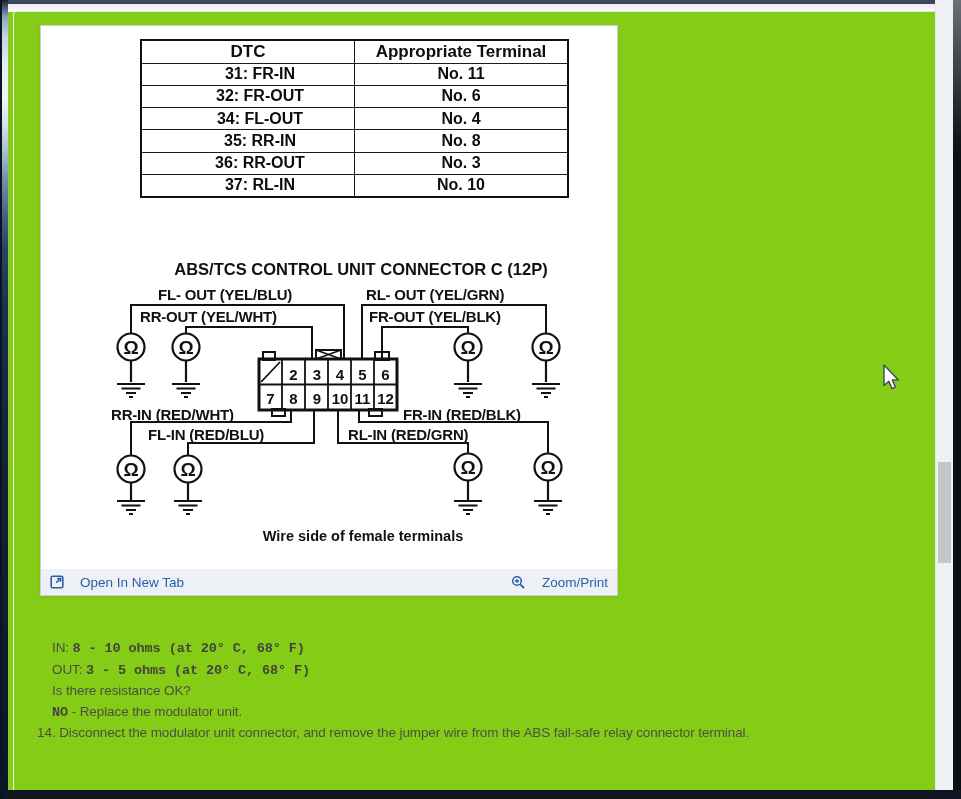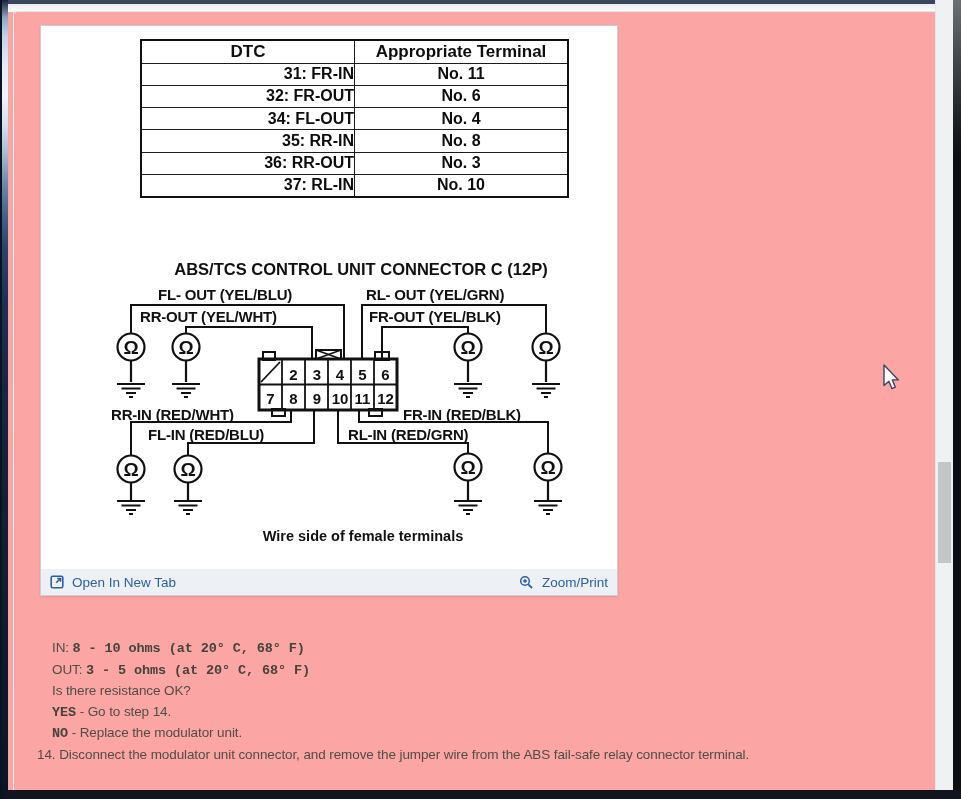--- a/index.html
+++ b/index.html
@@ -1,21 +1,21 @@
 <!DOCTYPE html>
 <html><head>
 <meta charset="utf-8">
 <style>
   * { margin:0; padding:0; box-sizing:border-box; }
   html,body { width:961px; height:799px; overflow:hidden; background:#fff;
               font-family:"Liberation Sans", sans-serif; }
   .abs { position:absolute; }
 
   
-  #stage { position:relative; width:961px; height:799px; background:#fca5a5; }
+  #stage { position:relative; width:961px; height:799px; background:#84cc16; }
   #left-strip { left:0; top:0; width:8px; height:799px;
     background:linear-gradient(180deg,#16233a 0%,#8fa6c2 2.2%,#c2d3e6 4.5%,#e2ebf4 8%,
       #eff4f9 12%,#d6e2ee 15.5%,#a9bdd4 19%,#6f89ab 23%,#46608a 27%,#2c4369 31%,
       #1d3054 38%,#172844 48%,#132138 62%,#0f1a2d 82%,#0c1524 100%); }
   #left-edge-line { left:0; top:0; width:2px; height:799px; background:#0a1322; }
   #right-strip { left:953px; top:0; width:8px; height:799px;
     background:linear-gradient(180deg,#6b7077 0%,#4a4f55 6%,#30353b 11%,#14181d 17%,#0b0e13 20%,#0b0e12 100%); }
   #top-bar { left:8px; top:0; width:938px; height:4px; background:#3b455c; border-radius:0 2px 2px 0; }
   #top-gray { left:8px; top:4px; width:927px; height:8px;
     background:linear-gradient(180deg,#e9ebef 0%,#f7f8f9 70%,#ffffff 100%); }
@@ -26,31 +26,31 @@
 
   
   #scroll-track { left:935px; top:0; width:18px; height:790px; background:#f0f1f2; border-left:1px solid #e6e7e8; }
   #scroll-thumb { left:2px; top:462px; width:13px; height:101px; background:#c4c6c7; }
 
   
   #card { left:40px; top:25px; width:578px; height:571px; background:#fff;
           border:1px solid #cecece; box-shadow:0 1px 2px rgba(0,0,0,.10); }
   #card-footer { left:0; bottom:0; right:0; height:26px; background:#edf0f4;
     display:flex; align-items:center; justify-content:space-between; padding:0 9px; position:absolute; }
-  .link { display:flex; align-items:center; gap:8px; color:#2b5fa7; font-size:13.5px; cursor:pointer; }
+  .link { display:flex; align-items:center; gap:16px; color:#2b5fa7; font-size:13.5px; cursor:pointer; }
   .link svg { display:block; }
 
   
   #dtc-table { left:99px; top:13px; width:429px; border-collapse:collapse;
     table-layout:fixed; color:#0d0d0d; }
   #dtc-table th, #dtc-table td { border:1.6px solid #1c1c1c; font-weight:bold;
     font-size:16px; height:22.3px; padding:0; }
   #dtc-table { border:2.5px solid #111; }
   #dtc-table th { font-size:17px; height:23px; text-align:center; }
-  #dtc-table td.dtc { text-align:right; padding-left:24px; width:163px; }
+  #dtc-table td.dtc { text-align:center; padding-left:24px; width:163px; }
   #dtc-table td.term { text-align:center; }
 
   
   #diagram { left:0; top:0; width:578px; height:546px; pointer-events:none; }
   #diagram text { fill:#111; font-family:"Liberation Sans", sans-serif; font-weight:bold; }
   #diagram .lbl { font-size:15px; letter-spacing:-0.2px; }
   #diagram .title { font-size:16.5px; }
   #diagram .cap { font-size:14.5px; }
   #diagram .pin { font-size:15px; text-anchor:middle; }
   #diagram .omega { font-size:19px; text-anchor:middle; }
@@ -222,21 +222,20 @@
         </svg>
         <span>Zoom/Print</span>
       </div>
     </div>
   </div>
 
   <div class="abs" id="steps">
     <div class="line sub"><span>IN:</span> <b>8 - 10 ohms (at 20° C, 68° F)</b></div>
     <div class="line sub"><span>OUT:</span> <b>3 - 5 ohms (at 20° C, 68° F)</b></div>
     <div class="line sub"><span>Is there resistance OK?</span></div>
-    <div class="line sub"><b>YES</b> <span>- Go to step 14.</span></div>
     <div class="line sub"><b>NO</b> <span>- Replace the modulator unit.</span></div>
     <div class="line"><span>14.</span> <span>Disconnect the modulator unit connector, and remove the jumper wire from the ABS fail-safe relay connector terminal.</span></div>
   </div>
 
   <svg class="abs" id="cursor" viewBox="0 0 17 27">
     <polygon points="1,1 1,21.5 5.9,17.2 8.9,24.6 12.3,23.1 9.3,15.9 15.4,15.9" fill="#fdfdfd" stroke="#3e4660" stroke-width="1.4" stroke-linejoin="round"></polygon>
   </svg>
 
 </div>
 

